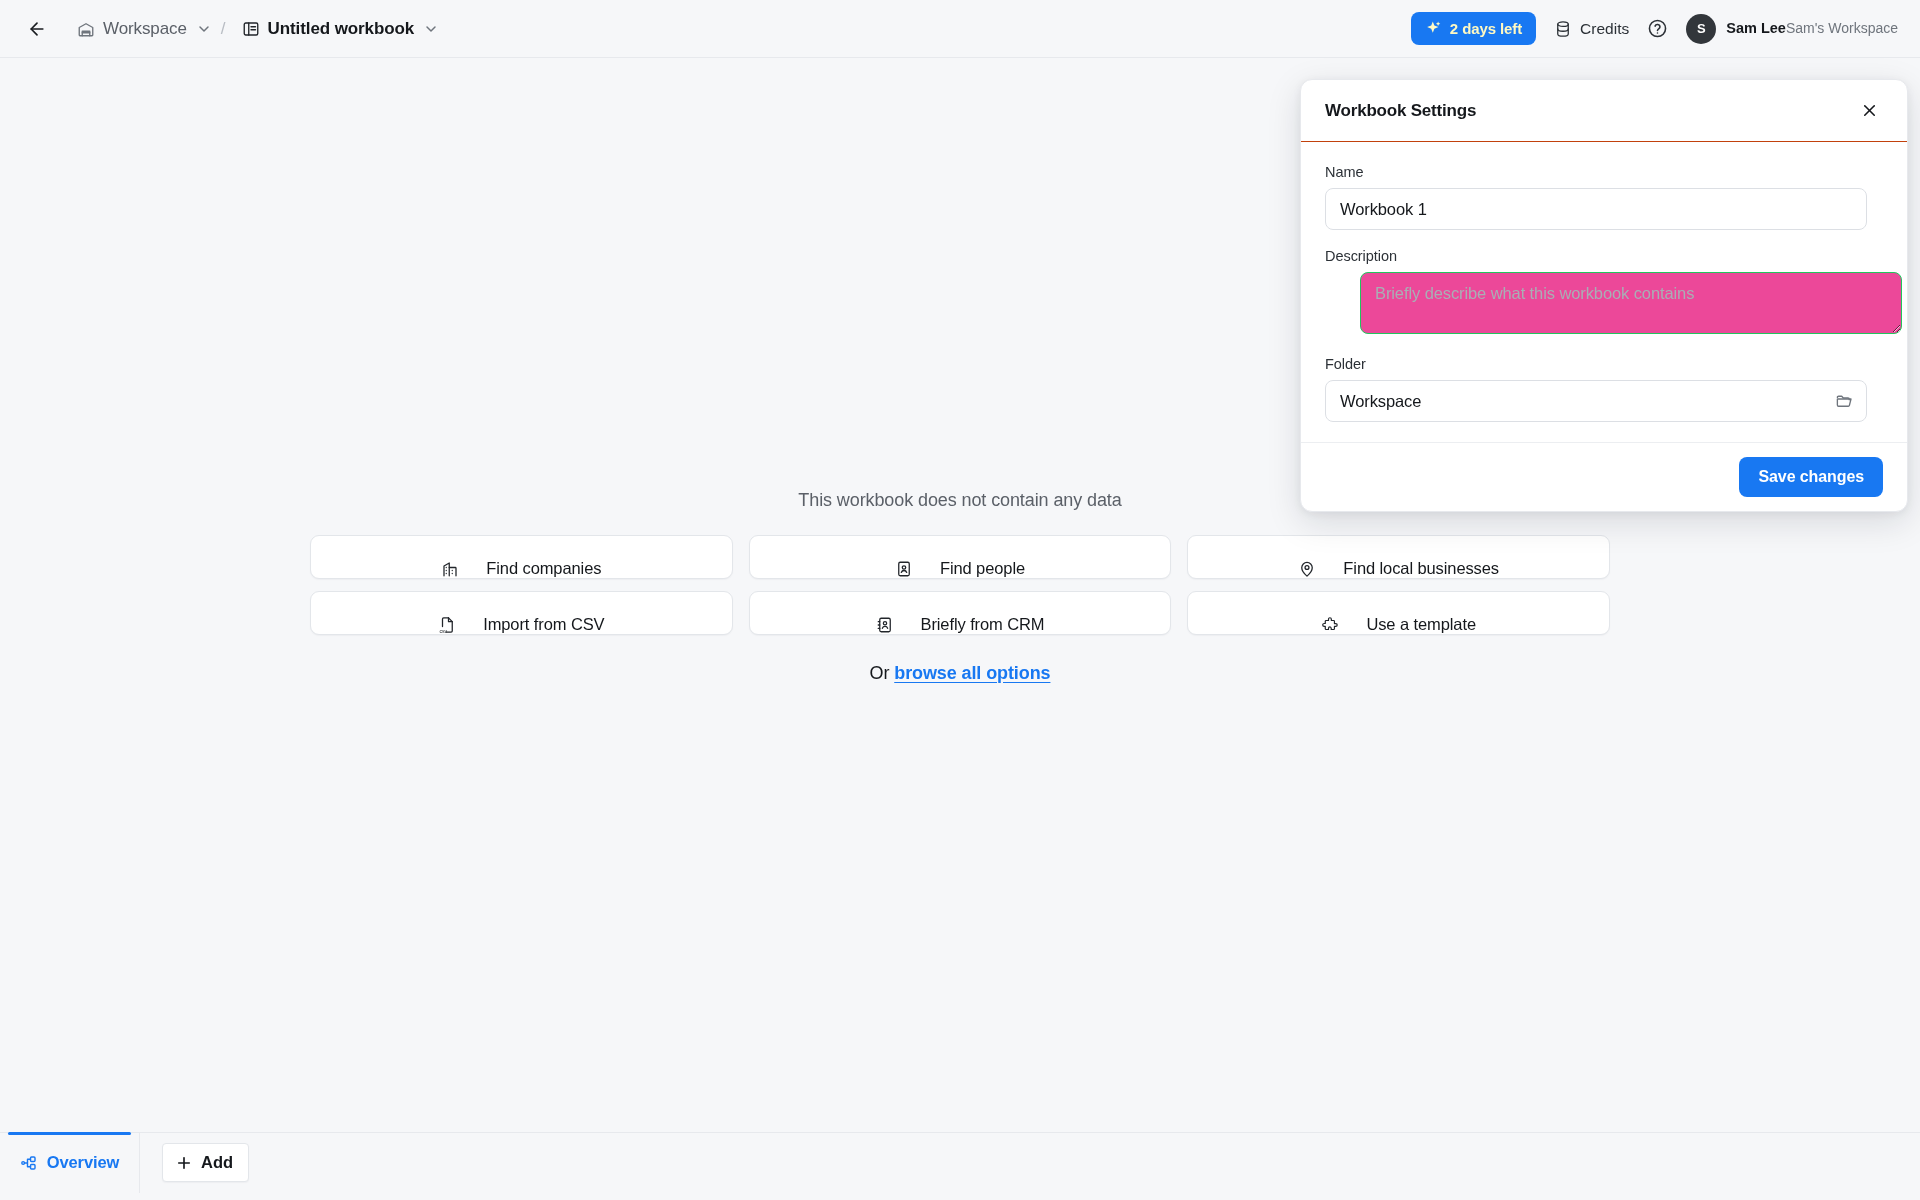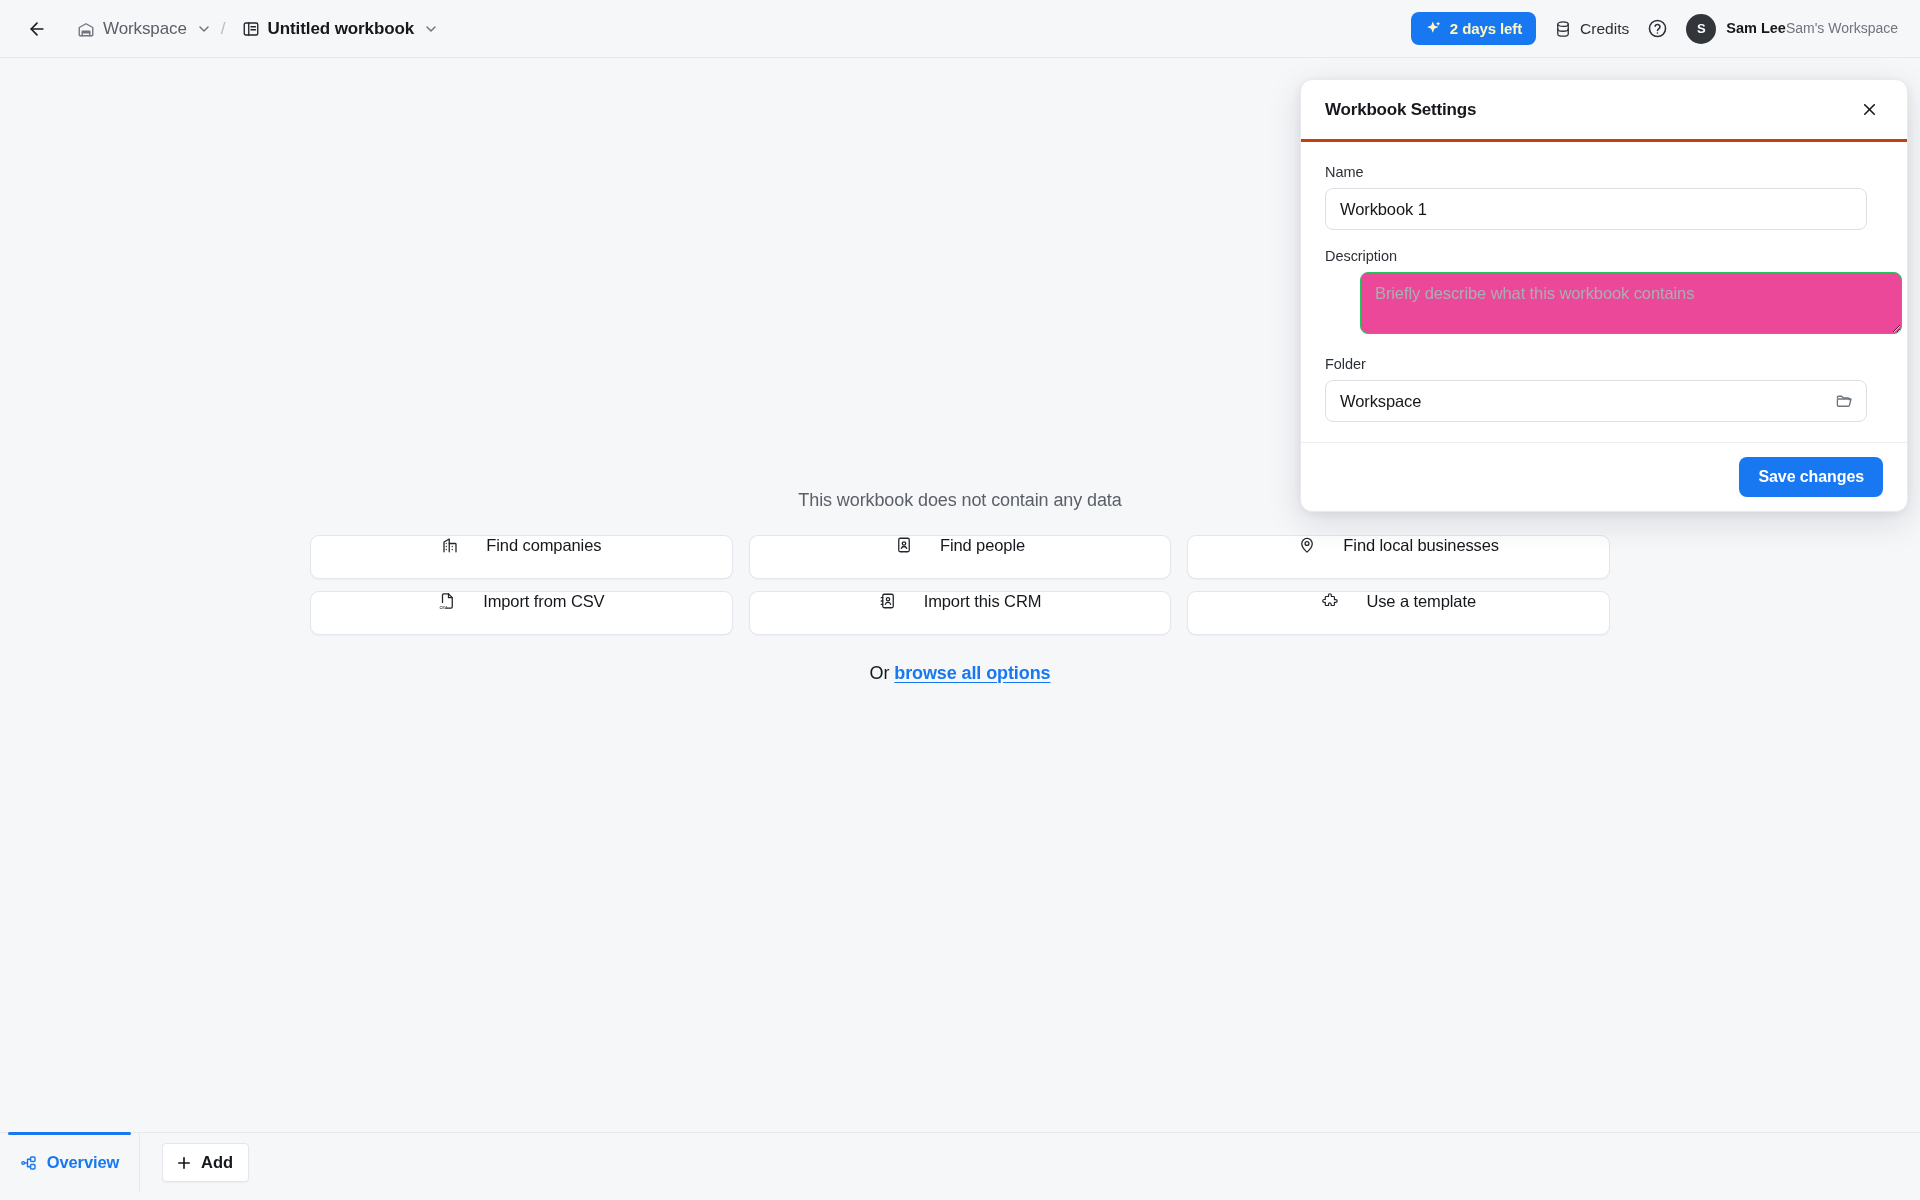--- a/index.html
+++ b/index.html
@@ -73,21 +73,21 @@
   }
   .empty-msg {
     font-size: 18px; color: #5b6068; margin-bottom: 24px;
     letter-spacing: -.1px;
   }
   .btn-grid { display: flex; flex-direction: column; gap: 12px; }
   .btn-row { display: flex; gap: 16px; }
   .action-btn {
     flex: 1; height: 44px; background: #ffffff;
     border: 1px solid #e3e6ea; border-radius: 9px;
-    display: flex; align-items: flex-start; justify-content: center;
+    display: flex; align-items: flex-end; justify-content: center;
     gap: 27px; cursor: pointer;
     font-size: 16.5px; color: #15181c; letter-spacing: -.1px;
     box-shadow: 0 1px 1.5px rgba(16,24,40,.04);
   }
   .action-btn .ic { display: flex; color: #22262b; }
   .or-line {
     margin-top: 28px; font-size: 18px; color: #15181c;
     letter-spacing: -.1px;
   }
   .or-line a {
@@ -125,21 +125,21 @@
   
   .panel {
     position: absolute; left: 1300px; top: 79px;
     width: 608px; background: #ffffff;
     border: 1px solid #e7e9ed; border-radius: 12px;
     box-shadow: 0 10px 34px rgba(16,24,40,.13), 0 2px 8px rgba(16,24,40,.06);
     overflow: hidden;
   }
   .panel-head {
     height: 62px; display: flex; align-items: center;
-    padding: 0 24px; border-bottom: 3px solid #c2410c;
+    padding: 0 24px; border-bottom: 1px solid #c2410c;
   }
   .panel-title {
     font-size: 17px; font-weight: 700; color: #15181c; letter-spacing: -.2px;
   }
   .panel-close {
     margin-left: auto; width: 28px; height: 28px; cursor: pointer;
     display: flex; align-items: center; justify-content: center;
     color: #15181c; border-radius: 6px;
   }
   .panel-body { padding: 22px 40px 20px 24px; }
@@ -315,21 +315,21 @@
           </div>
           <div class="action-btn">
             <span class="ic">
               <svg width="18" height="18" viewBox="0 0 24 24" fill="none" stroke="currentColor" stroke-width="1.7" stroke-linecap="round" stroke-linejoin="round">
                 <rect x="5" y="3" width="14" height="18" rx="2"></rect>
                   <circle cx="12" cy="9.6" r="2.2"></circle>
                   <path d="M8.5 16.4a3.7 3.7 0 0 1 7 0"></path>
                   <path d="M3 7.5h2M3 12h2M3 16.5h2"></path>
               </svg>
             </span>
-            <span>Import this CRM</span>
+            <span>Briefly from CRM</span>
           </div>
           <div class="action-btn">
             <span class="ic">
               <svg width="18" height="18" viewBox="0 0 24 24" fill="none" stroke="currentColor" stroke-width="1.6" stroke-linecap="round" stroke-linejoin="round">
                 <path d="M10 4.2a1.9 1.9 0 1 1 3.8 0V6h3.1a1 1 0 0 1 1 1v3.1h1.8a1.9 1.9 0 1 1 0 3.8h-1.8V17a1 1 0 0 1-1 1h-3.3v-1.6a1.8 1.8 0 1 0-3.6 0V18H6.7a1 1 0 0 1-1-1v-3.2H4.2a1.9 1.9 0 1 1 0-3.8h1.5V7a1 1 0 0 1 1-1H10z"></path>
               </svg>
             </span>
             <span>Use a template</span>
           </div>
         </div>

